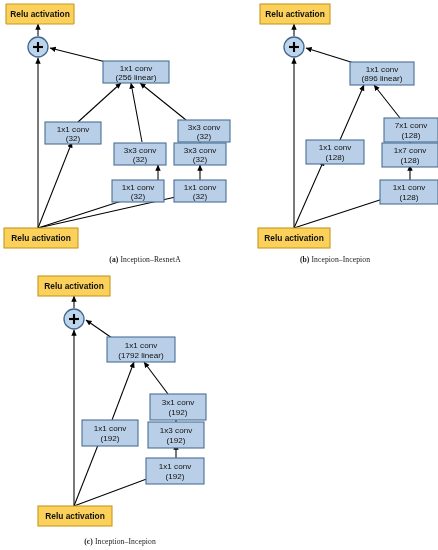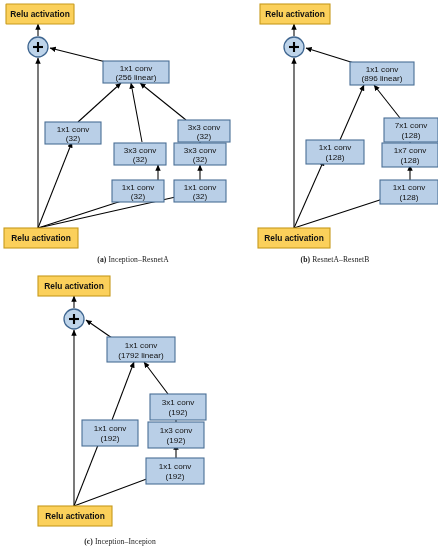--- a/index.html
+++ b/index.html
@@ -31,21 +31,21 @@
   .caption{
     position:absolute;
     width:100%;
     text-align:center;
     font-family:"Liberation Serif",serif;
     font-size:7.6px;
     color:#1a1a1a;
     letter-spacing:.1px;
   }
   .caption b{font-family:"Liberation Serif",serif;font-weight:700;}
-  #cap-a{left:4px;top:255px;width:232px;padding-left:13px;}
+  #cap-a{left:16px;top:255px;width:232px;padding-left:13px;}
   #cap-b{left:232px;top:255px;width:206px;}
   #cap-c{left:0;top:537px;width:240px;}
 </style>
 </head>
 <body>
 
 <div class="page">
 
   <div class="fig" id="fig-a">
     <svg width="232" height="268" viewBox="0 0 232 268">
@@ -203,21 +203,21 @@
       </g>
 
       <g>
         <rect class="box-relu" x="26" y="228" width="72" height="20"></rect>
         <text class="t-relu" x="62" y="241">Relu activation</text>
       </g>
     </svg>
   </div>
   <div class="caption" id="cap-b">
     <b>(b)</b>
-    <span>ResnetA–ResnetB</span>
+    <span>Incepion–Incepion</span>
   </div>
 
   <div class="fig" id="fig-c">
     <svg width="240" height="266" viewBox="0 0 240 266">
       <g>
         <path class="edge" d="M74,234 L74,58" marker-end="url(#ah)"></path>
         <path class="edge" d="M74,36 L74,24" marker-end="url(#ah)"></path>
         <path class="edge" d="M112,66 L86,48" marker-end="url(#ah)"></path>
 
         <path class="edge" d="M112,148 L134,90" marker-end="url(#ah)"></path>

